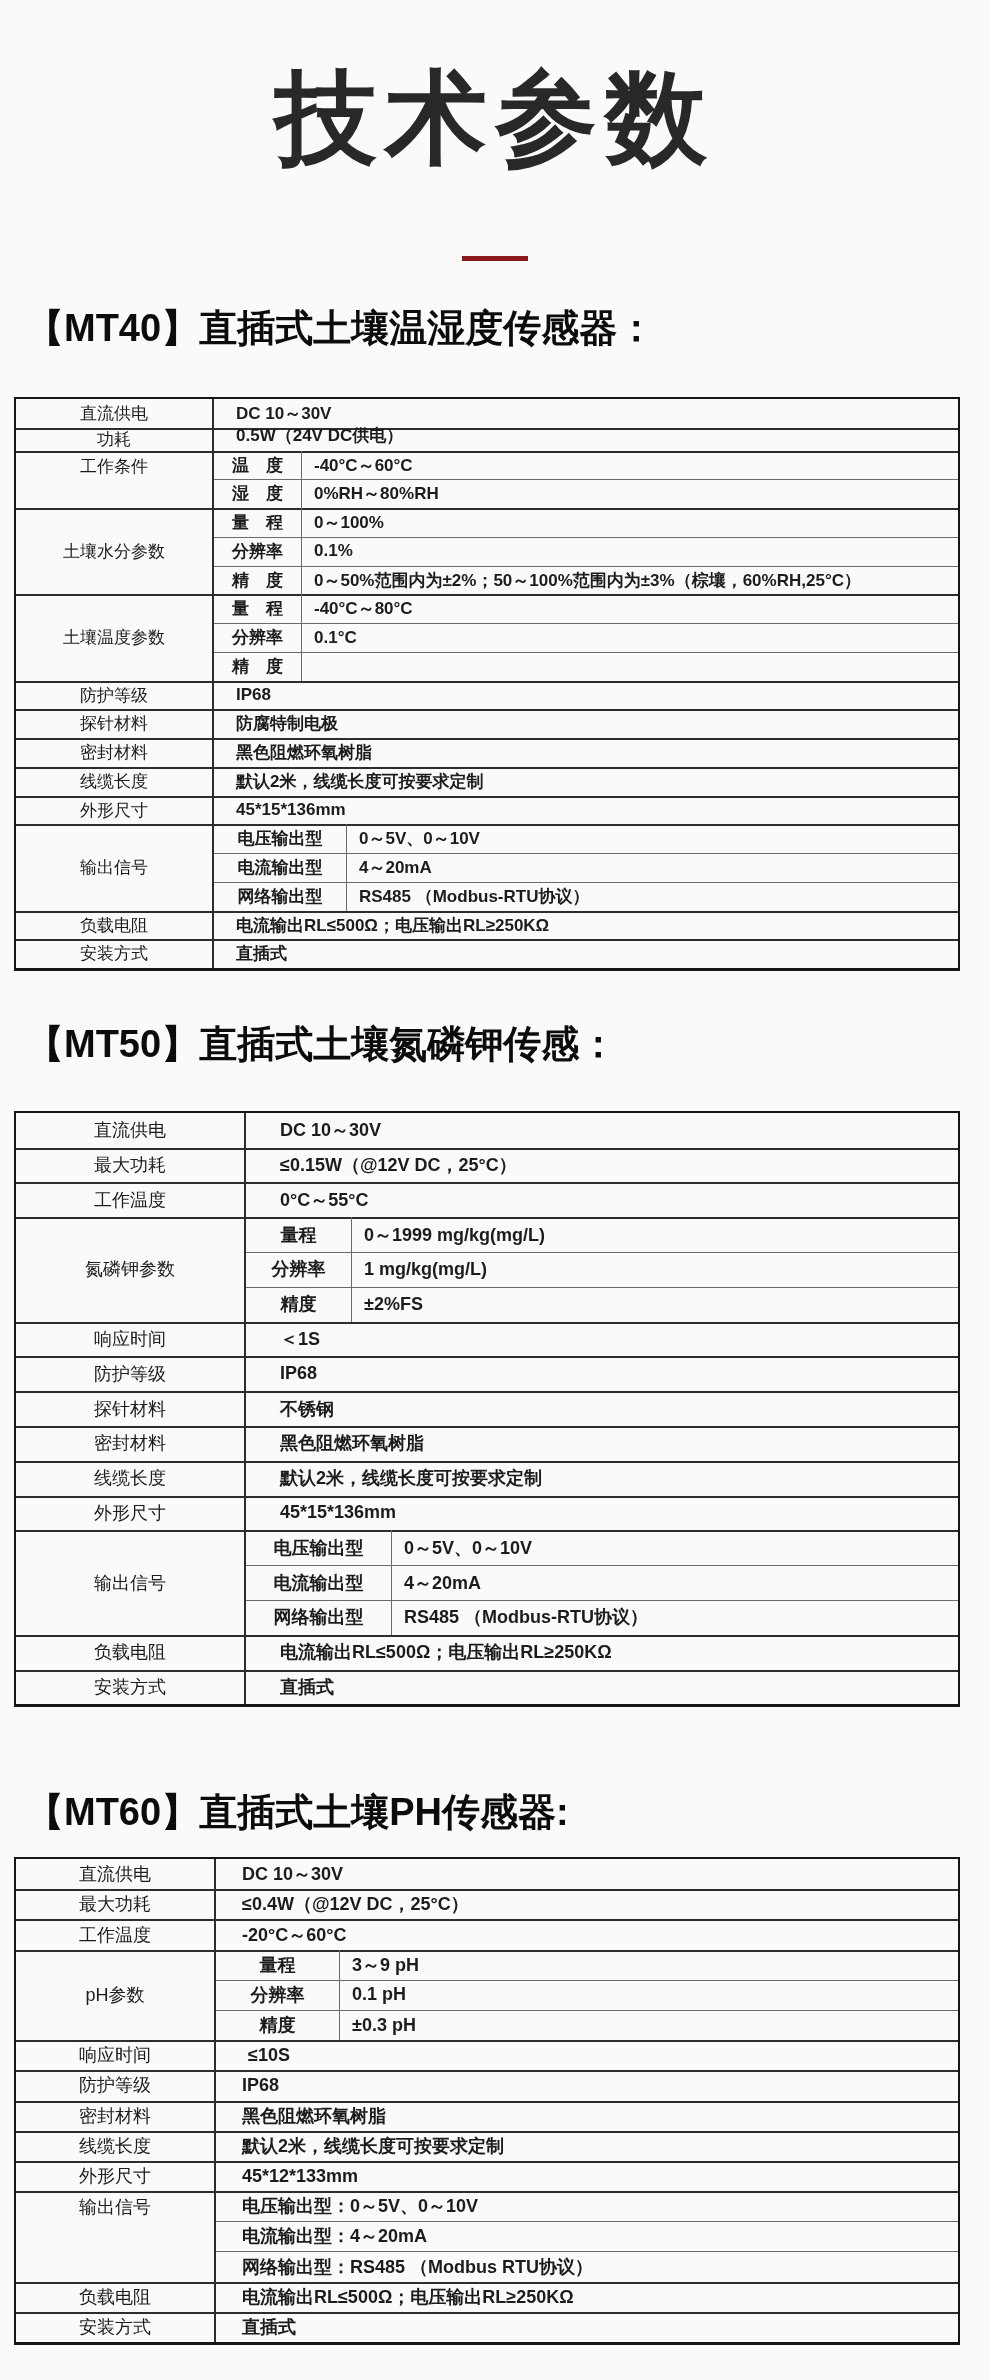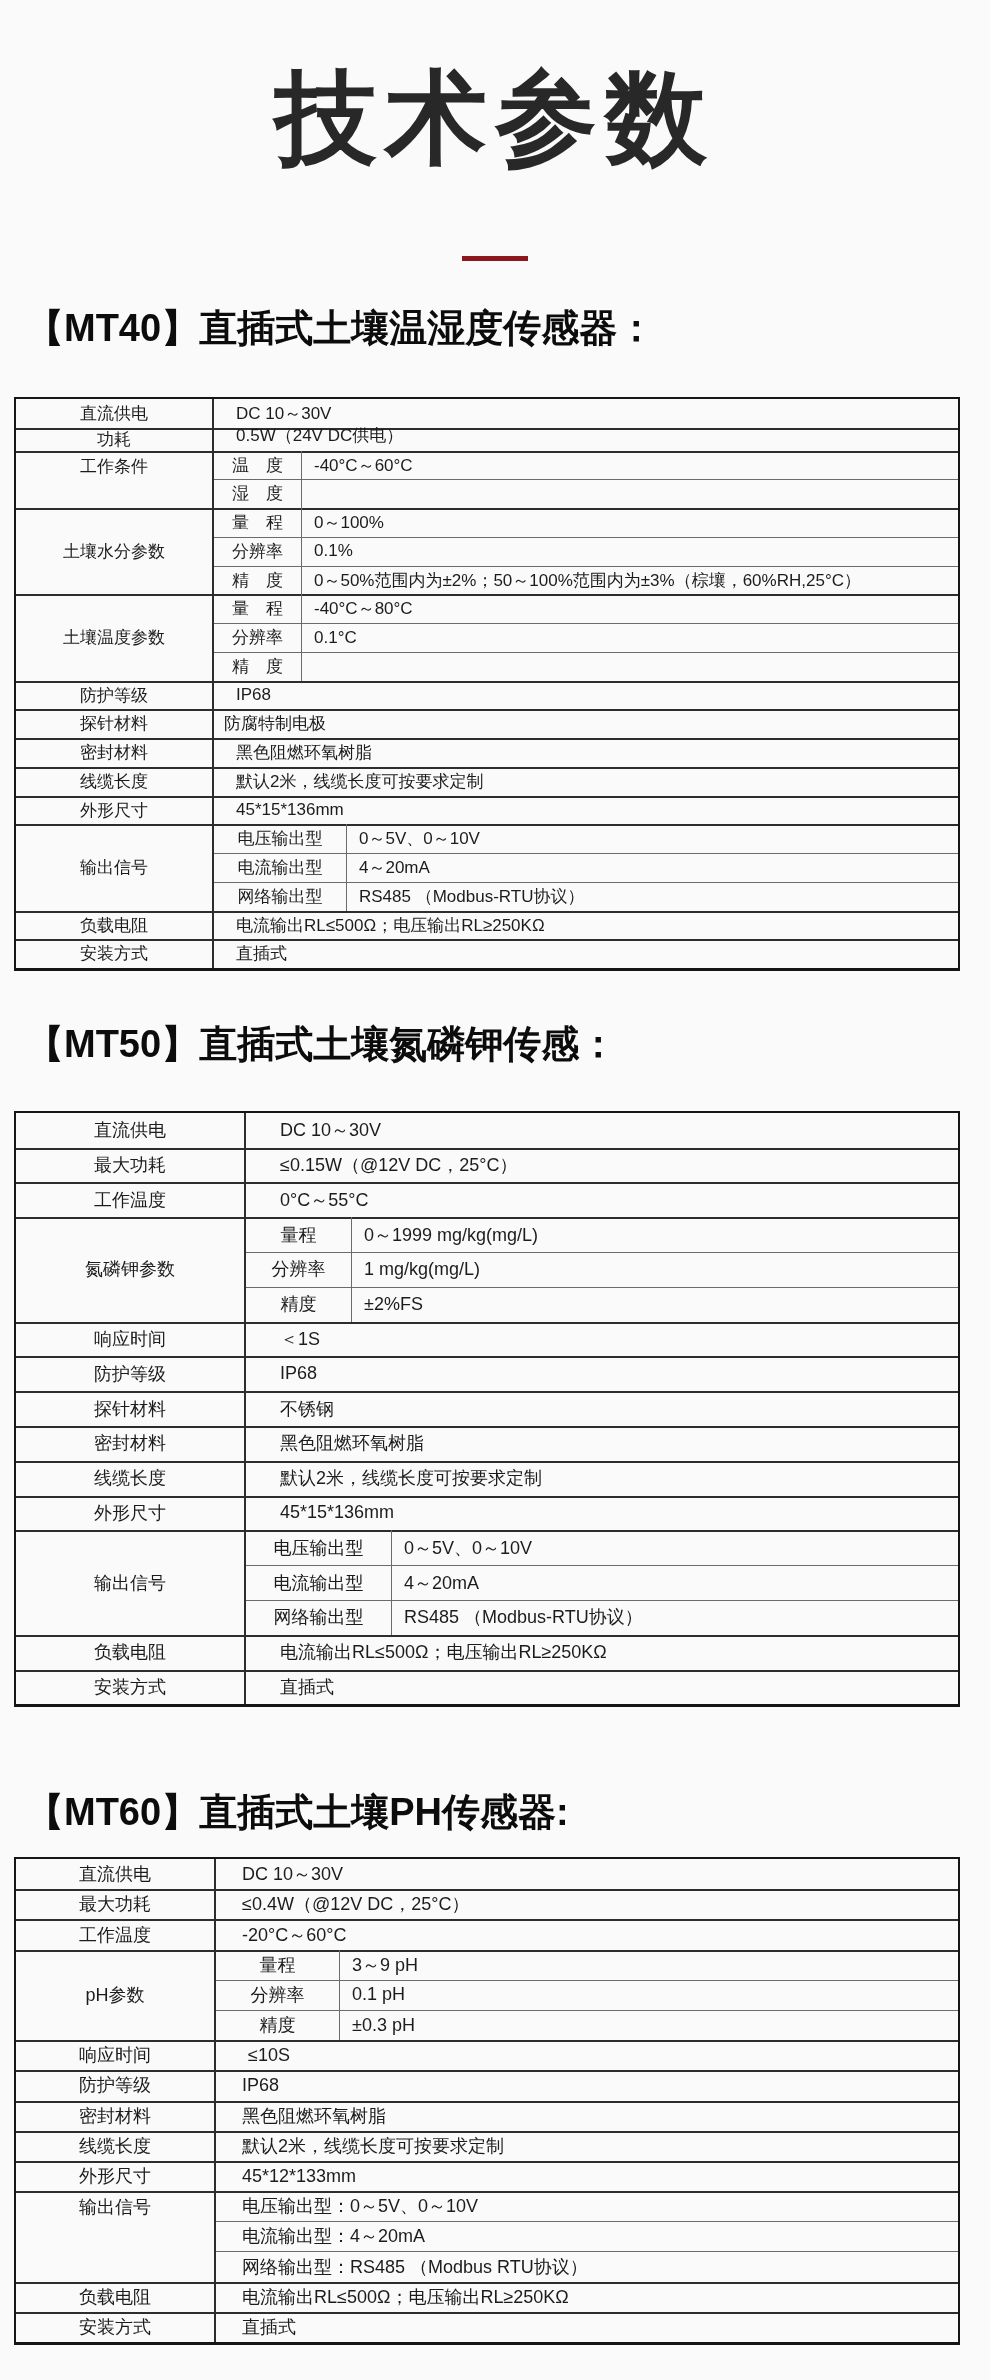--- a/index.html
+++ b/index.html
@@ -24,21 +24,21 @@
   .sec-mt40 .spec-table{margin-top:46px;font-size:17px;}
   .sec-mt50 .spec-table{margin-top:44px;font-size:18px;}
   .sec-mt60 .spec-table{margin-top:22px;font-size:18px;}
   .band{display:flex;}
   .band + .band{box-shadow:inset 0 2px 0 0 #2d2d2d;}
   .cell-label{
     display:flex;align-items:center;justify-content:center;text-align:center;
     border-right:2px solid #2d2d2d;box-sizing:border-box;
   }
   .band.align-top .cell-label{align-items:flex-start;padding-top:4px;}
-  .rows{flex:1;display:flex;flex-direction:column;min-width:0;}
+  .rows{flex:1;display:flex;flex-direction:column;min-width:0;font-weight:bold;}
   .row{display:flex;align-items:stretch;box-sizing:border-box;}
   .row + .row{box-shadow:inset 0 1px 0 0 #6b6b6b;}
   .cell-sub{
     display:flex;align-items:center;justify-content:center;text-align:center;
     border-right:1px solid #6b6b6b;box-sizing:border-box;
   }
   .cell-value{flex:1;display:flex;align-items:center;white-space:nowrap;box-sizing:border-box;}
 </style>
 </head>
 <body>
@@ -68,20 +68,21 @@
         </div>
         <div class="band align-top">
           <div class="cell-label" style="flex: 0 0 198px;">工作条件</div>
           <div class="rows">
             <div class="row" style="height: 28.75px;">
               <div class="cell-sub" style="flex: 0 0 88px;">温　度</div>
               <div class="cell-value" style="padding-left: 12px;">-40°C～60°C</div>
             </div>
             <div class="row" style="height: 28.75px;">
               <div class="cell-sub" style="flex: 0 0 88px;">湿　度</div>
+              <div class="cell-value" style="padding-left: 12px;">0%RH～80%RH</div>
             </div>
           </div>
         </div>
         <div class="band">
           <div class="cell-label" style="flex: 0 0 198px;">土壤水分参数</div>
           <div class="rows">
             <div class="row" style="height: 28.75px;">
               <div class="cell-sub" style="flex: 0 0 88px;">量　程</div>
               <div class="cell-value" style="padding-left: 12px;">0～100%</div>
             </div>
@@ -116,21 +117,21 @@
           <div class="rows">
             <div class="row" style="height: 28.75px;">
               <div class="cell-value" style="padding-left: 22px;">IP68</div>
             </div>
           </div>
         </div>
         <div class="band">
           <div class="cell-label" style="flex: 0 0 198px;">探针材料</div>
           <div class="rows">
             <div class="row" style="height: 28.75px;">
-              <div class="cell-value" style="padding-left: 10px;">防腐特制电极</div>
+              <div class="cell-value" style="padding-left: 22px;">防腐特制电极</div>
             </div>
           </div>
         </div>
         <div class="band">
           <div class="cell-label" style="flex: 0 0 198px;">密封材料</div>
           <div class="rows">
             <div class="row" style="height: 28.75px;">
               <div class="cell-value" style="padding-left: 22px;">黑色阻燃环氧树脂</div>
             </div>
           </div>

